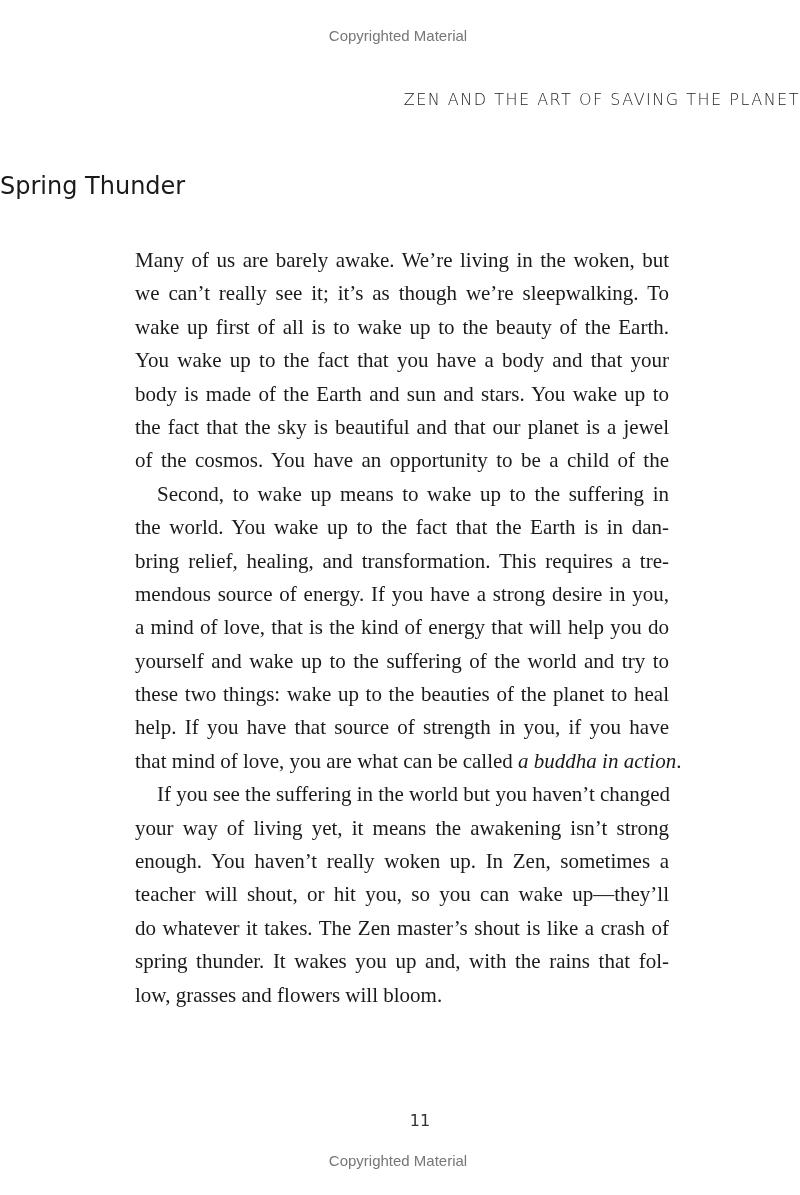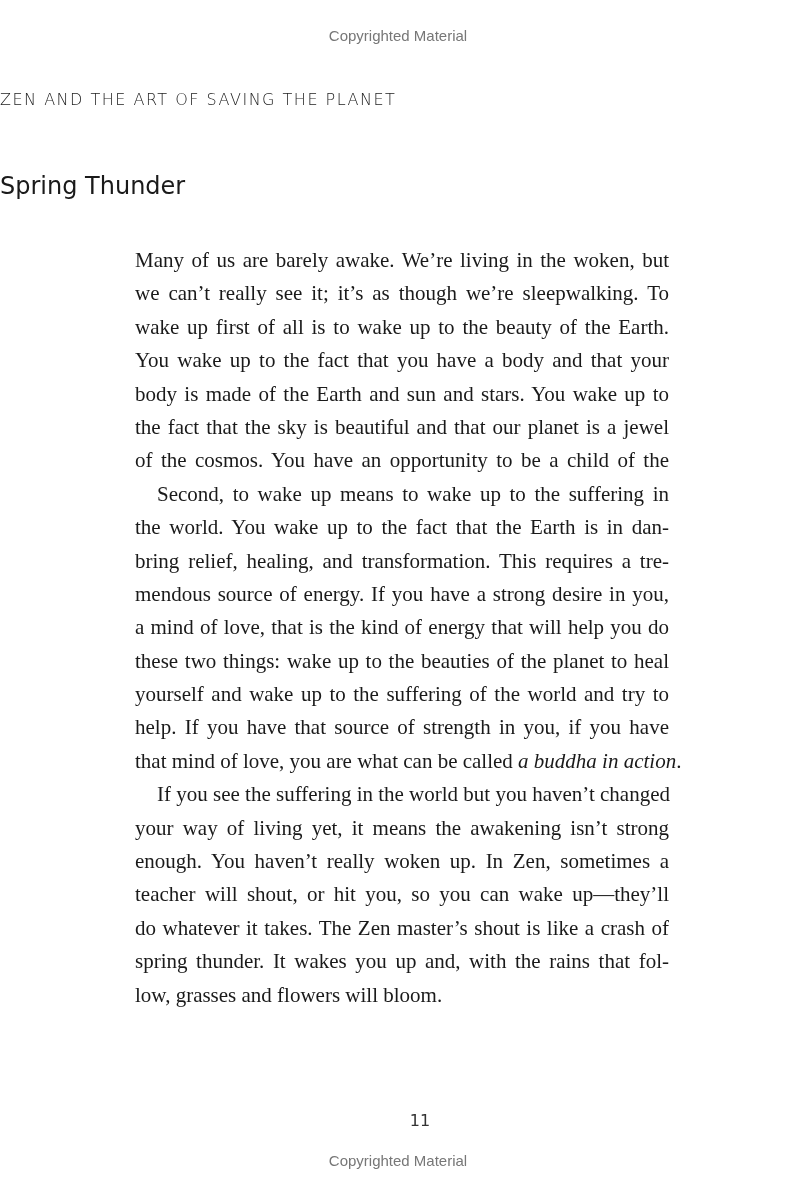--- a/index.html
+++ b/index.html
@@ -5,21 +5,21 @@
   html, body { margin: 0; padding: 0; background: #ffffff; }
   body { width: 800px; height: 1195px; position: relative; overflow: hidden; }
   .watermark {
     position: absolute; left: 0; width: 796px; text-align: center;
     font-family: "Liberation Sans", sans-serif; font-weight: normal;
     font-size: 15px; color: #777777;
   }
   .wm-top { top: 27px; }
   .wm-bottom { top: 1152px; }
   .running-head {
-    position: absolute; top: 90px; left: 0; width: 800px; text-align: left;
+    position: absolute; top: 90px; left: 0; width: 800px; text-align: right;
     font-family: "DejaVu Sans", sans-serif; font-size: 16px; letter-spacing: 1.5px;
     color: #222222; font-weight: 300;
   }
   .chapter-title {
     position: absolute; top: 172px; left: 0; width: 800px; text-align: left;
     font-family: "DejaVu Sans", sans-serif; font-size: 24px; color: #1a1a1a;
   }
   .body-text {
     position: absolute; top: 244px; left: 135px; width: 534px;
     font-family: "Liberation Serif", serif; font-size: 21px; color: #1a1a1a;
@@ -55,22 +55,22 @@
     <span class="line">the fact that the sky is beautiful and that our planet is a jewel</span>
     <span class="line">of the cosmos. You have an opportunity to be a child of the</span>
   </div>
 
   <div>
     <span class="line indent">Second, to wake up means to wake up to the suffering in</span>
     <span class="line">the world. You wake up to the fact that the Earth is in dan-</span>
     <span class="line">bring relief, healing, and transformation. This requires a tre-</span>
     <span class="line">mendous source of energy. If you have a strong desire in you,</span>
     <span class="line">a mind of love, that is the kind of energy that will help you do</span>
+    <span class="line">yourself and wake up to the suffering of the world and try to</span>
     <span class="line">these two things: wake up to the beauties of the planet to heal</span>
-    <span class="line">yourself and wake up to the suffering of the world and try to</span>
     <span class="line">help. If you have that source of strength in you, if you have</span>
     <span class="line last"><span>that mind of love, you are what can be called </span><span class="it">a buddha in action</span><span>.</span></span>
   </div>
 
   <div>
     <span class="line indent">If you see the suffering in the world but you haven’t changed</span>
     <span class="line">your way of living yet, it means the awakening isn’t strong</span>
     <span class="line">enough. You haven’t really woken up. In Zen, sometimes a</span>
     <span class="line">teacher will shout, or hit you, so you can wake up—they’ll</span>
     <span class="line">do whatever it takes. The Zen master’s shout is like a crash of</span>

